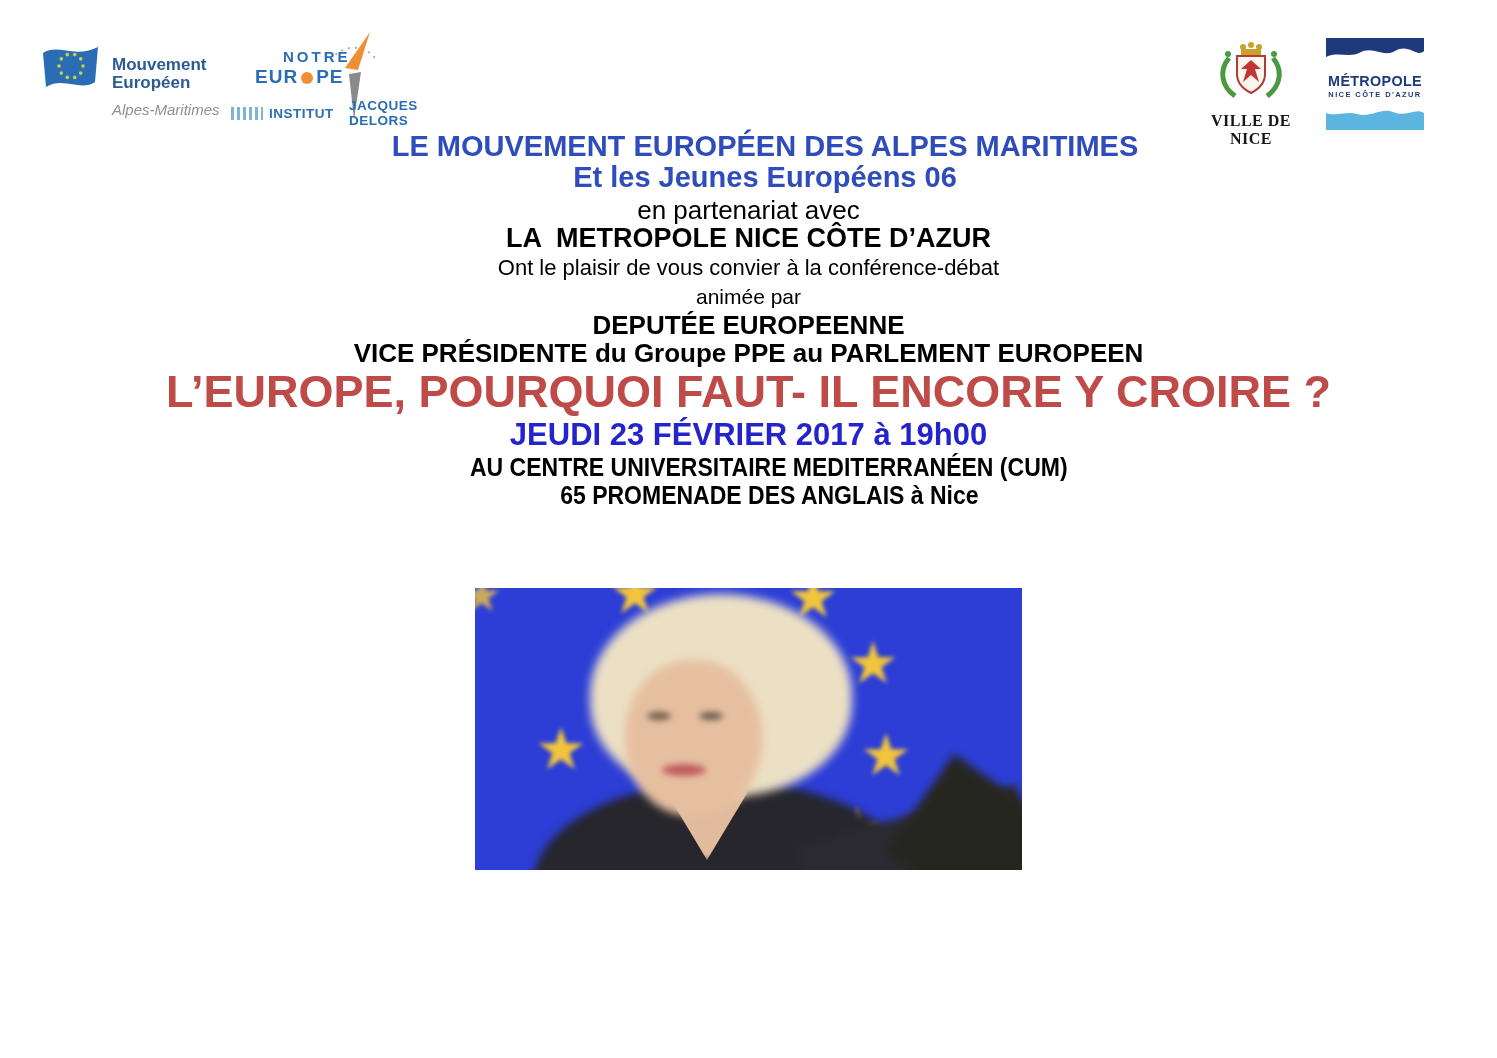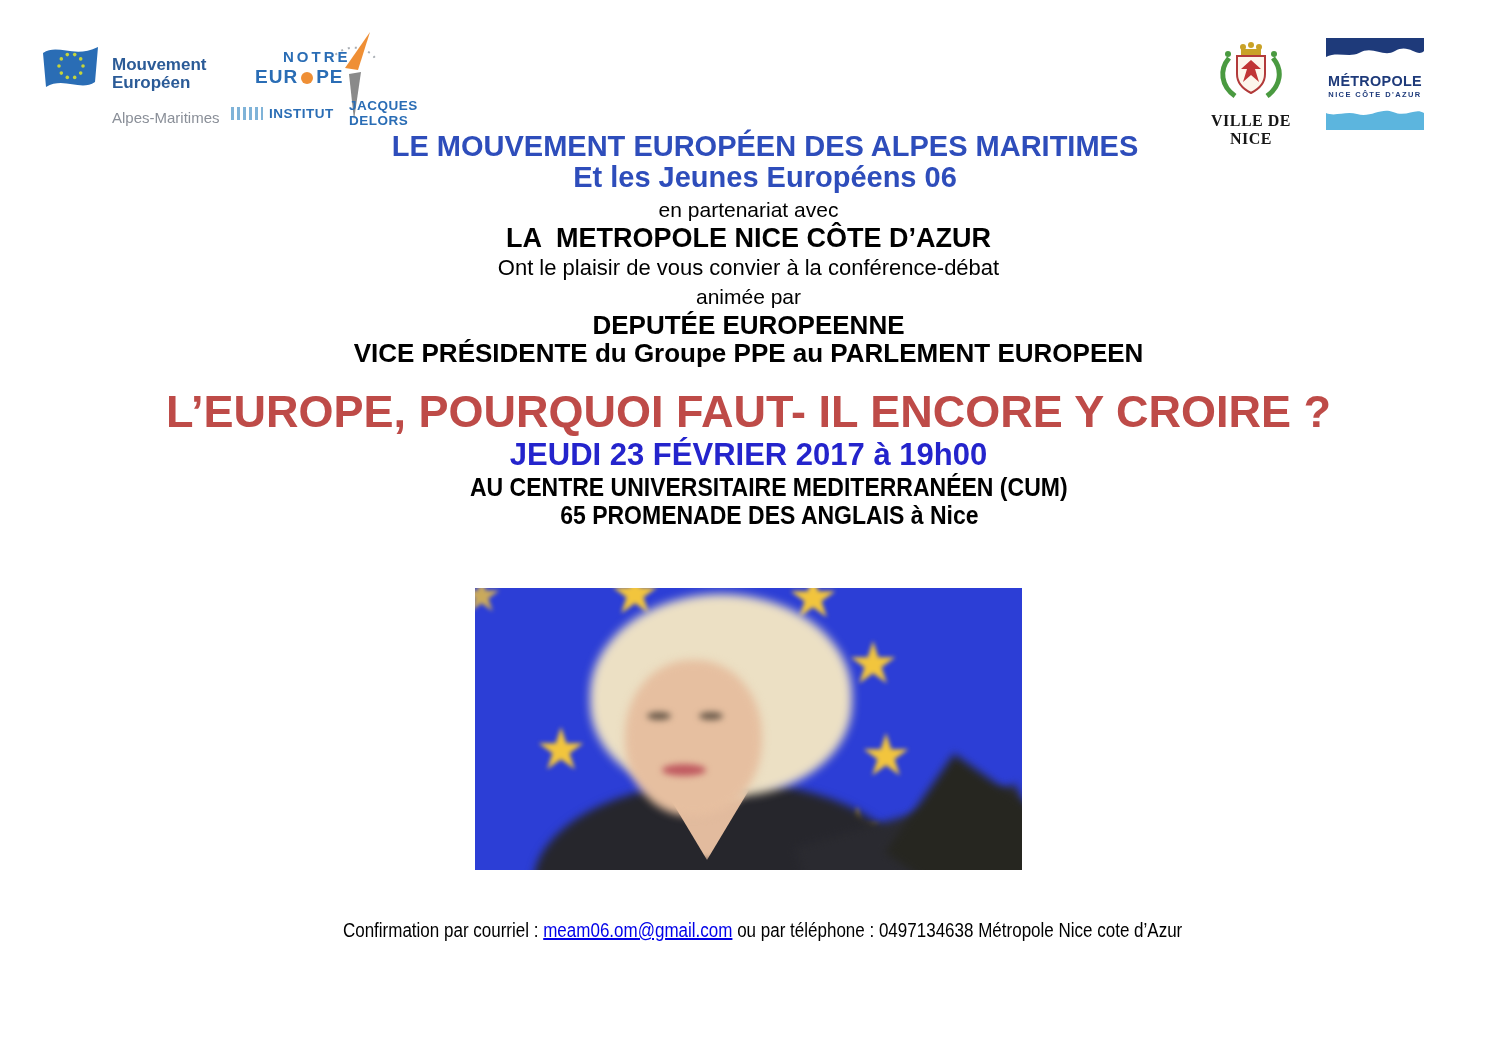--- a/index.html
+++ b/index.html
@@ -5,21 +5,21 @@
   html,body { margin:0; padding:0; background:#ffffff; }
   .page {
     position:relative; width:1497px; height:1058px; background:#ffffff;
     overflow:hidden; font-family:"Liberation Sans", sans-serif; color:#000;
   }
 
   
   .logo-mouvement { position:absolute; left:40px; top:40px; display:flex; align-items:flex-start; }
   .logo-mouvement .txt { margin-left:8px; margin-top:16px; line-height:1.05; }
   .logo-mouvement .l1 { font-size:17px; font-weight:bold; color:#2b5b97; }
-  .logo-mouvement .l2 { font-size:15px; color:#8a8f98; margin-top:18px; }
+  .logo-mouvement .l2 { font-size:15px; font-style:italic; color:#8a8f98; margin-top:10px; }
 
   .logo-ne { position:absolute; left:231px; top:36px; width:210px; height:88px; }
   .ne-notre { position:absolute; left:52px; top:12px; font-size:15px; font-weight:bold;
               letter-spacing:3px; color:#2a6db5; }
   .ne-main  { position:absolute; left:24px; top:30px; font-size:19px; font-weight:bold;
               color:#2a6db5; letter-spacing:1px; display:flex; align-items:center; }
   .ne-dot   { display:inline-block; width:12px; height:12px; border-radius:50%;
               background:#ef8f35; margin:2px 3px 0 3px; }
   .ne-needle{ position:absolute; left:92px; top:-8px; }
   .ne-bottom{ position:absolute; left:0px; top:62px; display:flex; align-items:center;
@@ -37,28 +37,28 @@
   .metro-bottom { position:absolute; left:0; bottom:0; }
   .metro-title  { position:absolute; left:0; right:0; top:34px; text-align:center;
                   font-size:15px; font-weight:bold; color:#1e3a7a; letter-spacing:0.3px;
                   transform:scaleX(0.96); }
   .metro-sub    { position:absolute; left:0; right:0; top:52px; text-align:center;
                   font-size:7.5px; font-weight:bold; color:#1e3a7a; letter-spacing:1.4px; }
 
   
   .textcol { position:absolute; left:0; right:0; top:131px; text-align:center; }
   .h-blue   { color:#2e4dbb; font-weight:bold; font-size:29px; line-height:31px;padding-left:33px; }
-  .t-small  { font-size:21px; line-height:26px; margin-top:4px; }
+  .t-small  { font-size:26px; line-height:26px; margin-top:4px; }
   .t-bold27 { font-size:27px; line-height:30px; font-weight:bold; white-space:pre; }
   .t-reg27  { font-size:22px; line-height:30px; }
   .t-small2 { font-size:21px; line-height:28px; }
   .sp-name  { font-size:33px; line-height:38px; font-weight:bold; margin-top:17px; }
   .sp-t1    { font-size:26px; line-height:28px; font-weight:bold; }
   .sp-t2    { font-size:26px; line-height:28px; font-weight:bold; }
-  .ev-title { font-size:45px; line-height:50px; font-weight:bold; color:#be4b48; margin-top:20px; }
+  .ev-title { font-size:45px; line-height:50px; font-weight:bold; color:#be4b48; }
   .ev-date  { font-size:31px; line-height:36px; font-weight:bold; color:#2424cc; }
   .ev-venue, .ev-addr { font-size:25px; line-height:28px; font-weight:bold;padding-left:41px; }
   .cond { display:inline-block; transform:scaleX(0.92); white-space:pre; }
 
   
   .photo { position:absolute; left:475px; top:588px; width:547px; height:282px;
            background:#2c3ed6; overflow:hidden; }
   .photo .star { position:absolute; color:#f2c53d; font-size:58px; line-height:1;
                  filter:blur(2px); }
   .ph-hair { position:absolute; left:115px; top:6px; width:262px; height:202px;
@@ -187,19 +187,14 @@
     <div class="ph-arm"></div>
     <div class="ph-chest"></div>
     <div class="ph-hair"></div>
     <div class="ph-face"></div>
     <div class="ph-eye" style="left:172px; top:124px;"></div>
     <div class="ph-eye" style="left:224px; top:124px;"></div>
     <div class="ph-lips"></div>
     <div class="ph-corner"></div>
   </div>
 
-  <div class="footer">
-    <span class="condf">
-      <span>Confirmation par courriel : </span><a>meam06.om@gmail.com</a><span> ou par téléphone : 0497134638 Métropole Nice cote d’Azur</span>
-    </span>
-  </div>
 
 </div>
 
 </body></html>

